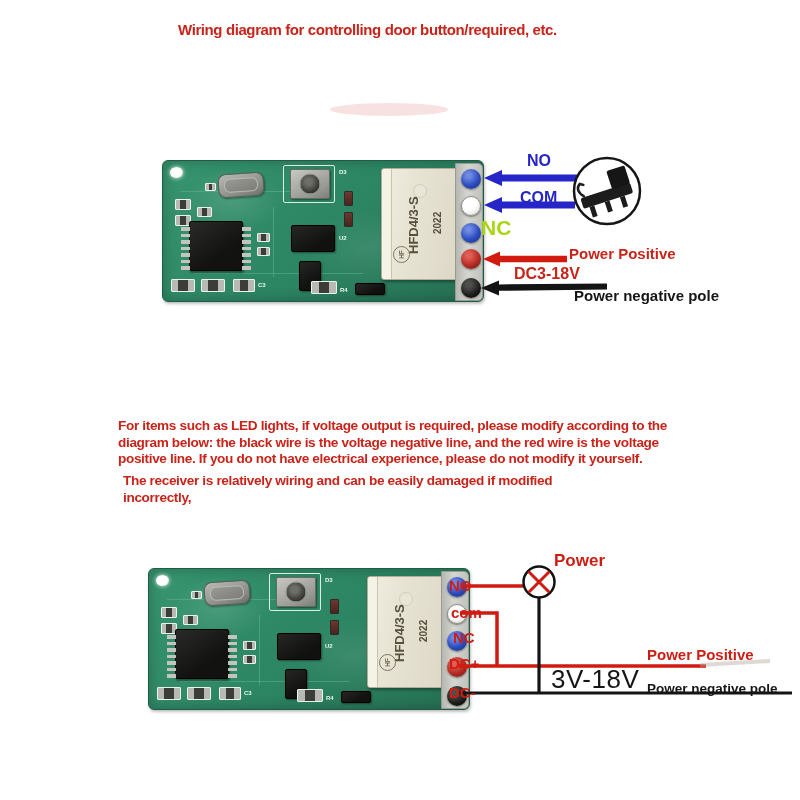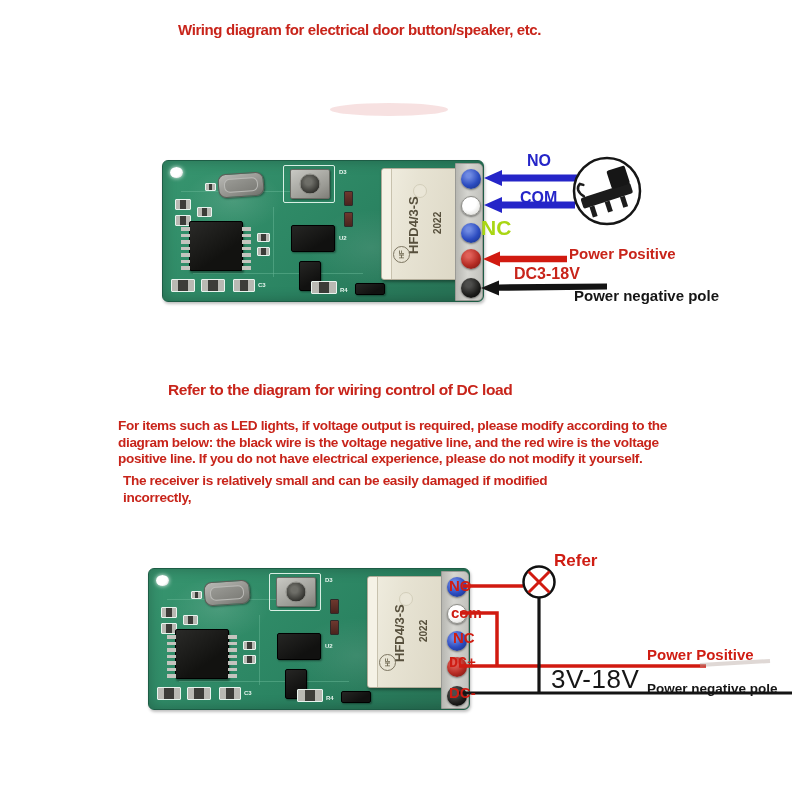--- a/index.html
+++ b/index.html
@@ -109,21 +109,21 @@
 
   
   .lbl{ position:absolute; font-weight:700; }
   svg.overlay{ position:absolute; left:0; top:0; pointer-events:none; }
 </style>
 </head>
 <body>
 
 <div id="canvas">
 
-  <div class="abs h1 red" style="left:178px; top:21px;">Wiring diagram for electrical door button/speaker, etc.</div>
+  <div class="abs h1 red" style="left:178px; top:21px;">Wiring diagram for controlling door button/required, etc.</div>
   <div class="abs" style="left:330px; top:103px; width:118px; height:13px; border-radius:50%;
        background:rgba(205,70,70,.16);"></div>
 
   <div class="abs pcb" style="left:162px; top:160px;">
     <div class="trace" style="left:18px; top:30px; width:120px; height:1px;"></div>
     <div class="trace" style="left:110px; top:46px; width:1px; height:70px;"></div>
     <div class="trace" style="left:30px; top:112px; width:170px; height:1px;"></div>
     <div class="led" style="left:7px; top:6px;"></div>
     <div class="smd" style="left:12px; top:38px; width:16px; height:11px;"></div>
     <div class="smd" style="left:12px; top:54px; width:16px; height:11px;"></div>
@@ -193,25 +193,24 @@
       <rect x="6" y="-21" width="19" height="19" rx="2" fill="#161616"></rect>
     </g>
   </svg>
   <div class="lbl blue" style="left:527px; top:152px; font-size:16px;">NO</div>
   <div class="lbl blue" style="left:520px; top:189px; font-size:16px;">COM</div>
   <div class="lbl" style="left:481px; top:216px; font-size:21px; color:#a9d613;">NC</div>
   <div class="lbl red" style="left:569px; top:245px; font-size:15px;">Power Positive</div>
   <div class="lbl red" style="left:514px; top:265px; font-size:16px; font-weight:600;">DC3-18V</div>
   <div class="lbl black" style="left:574px; top:287px; font-size:15px;">Power negative pole</div>
 
-  <div class="abs h1 red" style="left:168px; top:381px; font-size:15.5px;">Refer to the diagram for wiring control of DC load</div>
   <div class="abs p-md red" style="left:118px; top:418px; width:615px;">For items such as LED lights, if voltage output is required, please modify according to the
 diagram below: the black wire is the voltage negative line, and the red wire is the voltage
 positive line. If you do not have electrical experience, please do not modify it yourself.</div>
-  <div class="abs p-md red" style="left:123px; top:473px; width:480px;">The receiver is relatively small and can be easily damaged if modified
+  <div class="abs p-md red" style="left:123px; top:473px; width:480px;">The receiver is relatively wiring and can be easily damaged if modified
 incorrectly,</div>
 
   <div class="abs pcb" style="left:148px; top:568px;">
     <div class="trace" style="left:18px; top:30px; width:120px; height:1px;"></div>
     <div class="trace" style="left:110px; top:46px; width:1px; height:70px;"></div>
     <div class="trace" style="left:30px; top:112px; width:170px; height:1px;"></div>
     <div class="led" style="left:7px; top:6px;"></div>
     <div class="smd" style="left:12px; top:38px; width:16px; height:11px;"></div>
     <div class="smd" style="left:12px; top:54px; width:16px; height:11px;"></div>
     <div class="smd" style="left:34px; top:46px; width:15px; height:10px;"></div>
@@ -272,20 +271,20 @@
     <polyline points="700,665 770,661" fill="none" stroke="#b9a8a2" stroke-width="4" opacity="0.45"></polyline>
     <polyline points="539,597.5 539,693" fill="none" stroke="#141414" stroke-width="3.2"></polyline>
     <polyline points="459,693 792,693" fill="none" stroke="#141414" stroke-width="3.2"></polyline>
     <circle cx="539" cy="582" r="15.5" fill="#ffffff" stroke="#111111" stroke-width="2.5"></circle>
     <line x1="528.5" y1="571.5" x2="549.5" y2="592.5" stroke="#d11a10" stroke-width="3"></line>
     <line x1="549.5" y1="571.5" x2="528.5" y2="592.5" stroke="#d11a10" stroke-width="3"></line>
   </svg>
   <div class="lbl" style="left:449px; top:577px; font-size:15px; color:#cf1d13;">NO</div>
   <div class="lbl" style="left:451px; top:604px; font-size:15px; color:#cf1d13;">com</div>
   <div class="lbl" style="left:453px; top:629px; font-size:15px; color:#cf1d13;">NC</div>
-  <div class="lbl" style="left:449px; top:655px; font-size:15px; color:#cf1d13;font-family:Liberation Mono, monospace;">DC+</div>
+  <div class="lbl" style="left:449px; top:655px; font-size:15px; color:#cf1d13;">DC+</div>
   <div class="lbl" style="left:449px; top:684px; font-size:15px; color:#cf1d13;">DC-</div>
-  <div class="lbl" style="left:554px; top:551px; font-size:17px; color:#cf1d13;">Refer</div>
+  <div class="lbl" style="left:554px; top:551px; font-size:17px; color:#cf1d13;">Power</div>
   <div class="lbl" style="left:647px; top:646px; font-size:15px; color:#cf1d13;">Power Positive</div>
   <div class="lbl black" style="left:551px; top:664px; font-size:26px; font-weight:500; letter-spacing:0.5px;">3V-18V</div>
   <div class="lbl black" style="left:647px; top:681px; font-size:13.5px;">Power negative pole</div>
 
 </div>
 
 </body></html>

